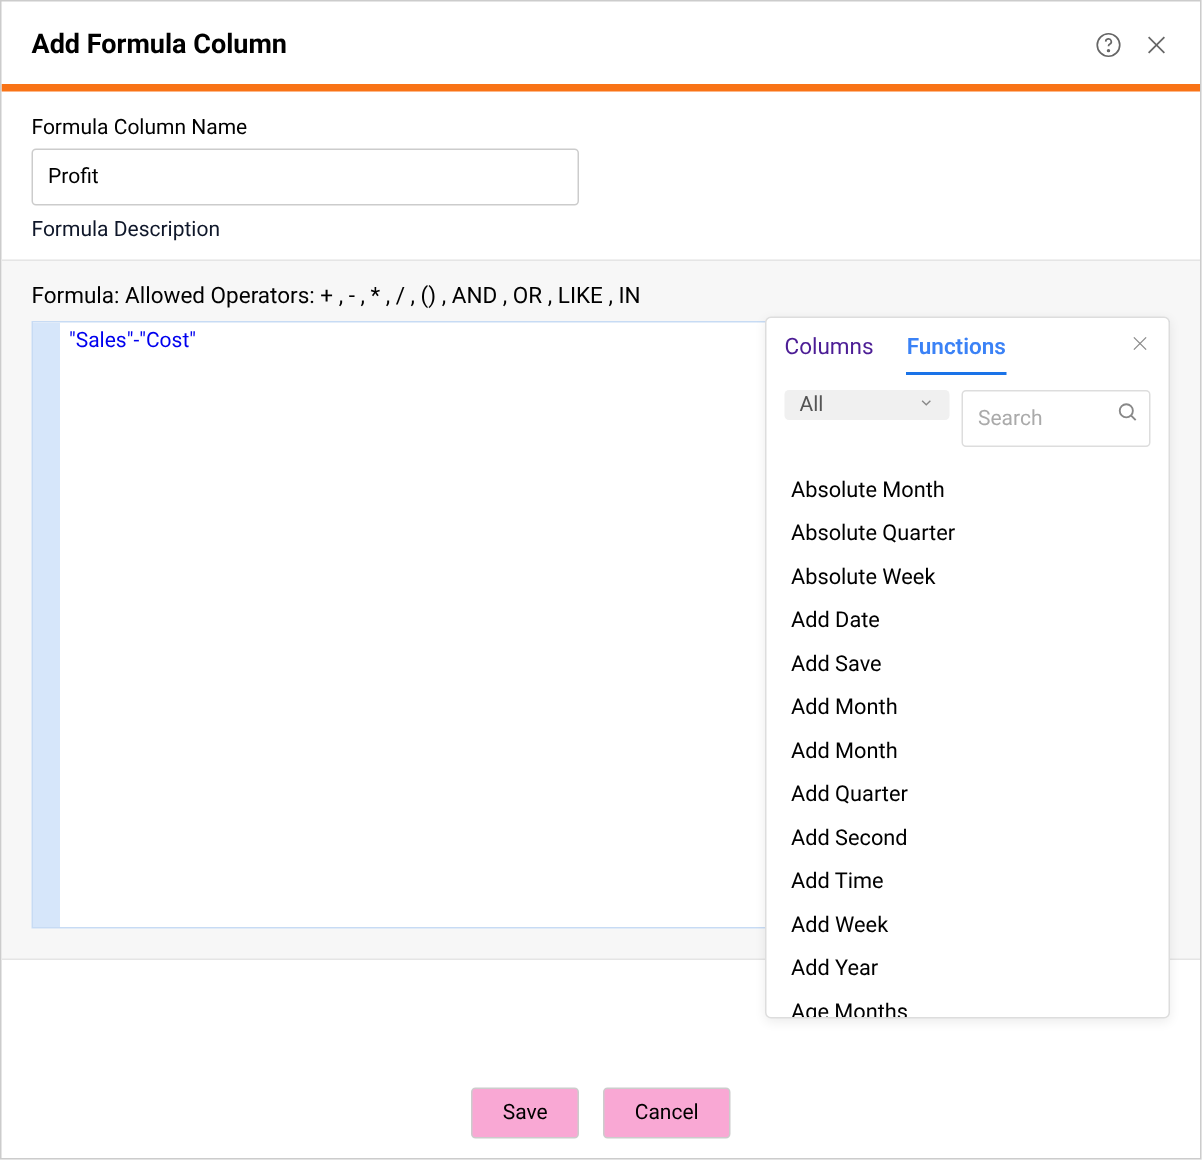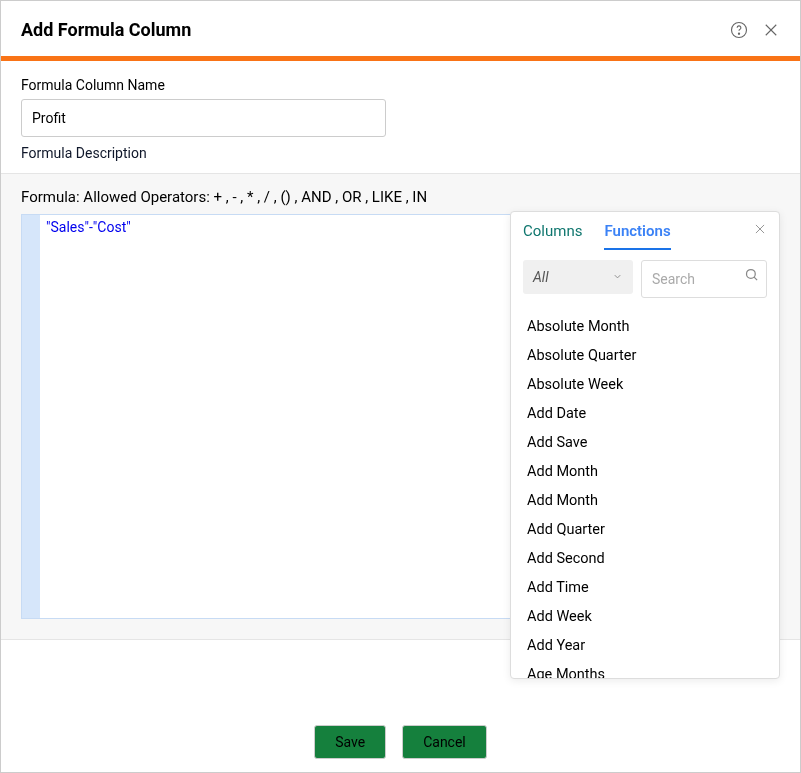--- a/index.html
+++ b/index.html
@@ -130,21 +130,21 @@
       position: relative;
     }
     .panel-tabs {
       display: flex;
       gap: 22px;
     }
     .panel-tab {
       font-size: 15px;
       padding-bottom: 8px;
       cursor: pointer;
-      color: #0f766e;
+      color: #4c1d95;
     }
     .panel-tab.active {
       font-weight: 600;
       color: #3b82f6;
       border-bottom: 2px solid #1a73e8;
     }
     .panel-close {
       position: absolute;
       right: 12px;
       top: 10px;
@@ -155,32 +155,31 @@
       width: 14px;
       height: 14px;
     }
     .panel-controls {
       display: flex;
       gap: 8px;
       padding: 10px 12px;
     }
     .dropdown {
       width: 110px;
-      height: 34px;
+      height: 20px;
       background: #f0f0f0;
       border: none;
       border-radius: 3px;
       padding: 0 10px;
       display: flex;
       align-items: center;
       justify-content: space-between;
       cursor: pointer;
       font-size: 14px;
       color: #555;
-      font-style: italic;
     }
     .dropdown-chevron {
       color: #888;
     }
     .search-wrap {
       flex: 1;
       position: relative;
     }
     .search-input {
       width: 100%;
@@ -227,21 +226,21 @@
       height: 60px;
       display: flex;
       align-items: center;
       justify-content: center;
       gap: 16px;
     }
     .btn {
       height: 34px;
       padding: 0 20px;
       border: 1px solid #ccc;
-      background: #15803d;
+      background: #f9a8d4;
       border-radius: 3px;
       font-size: 14px;
       font-family: inherit;
       cursor: pointer;
     }
   </style>
 </head>
 <body>
 
 <div class="header">

